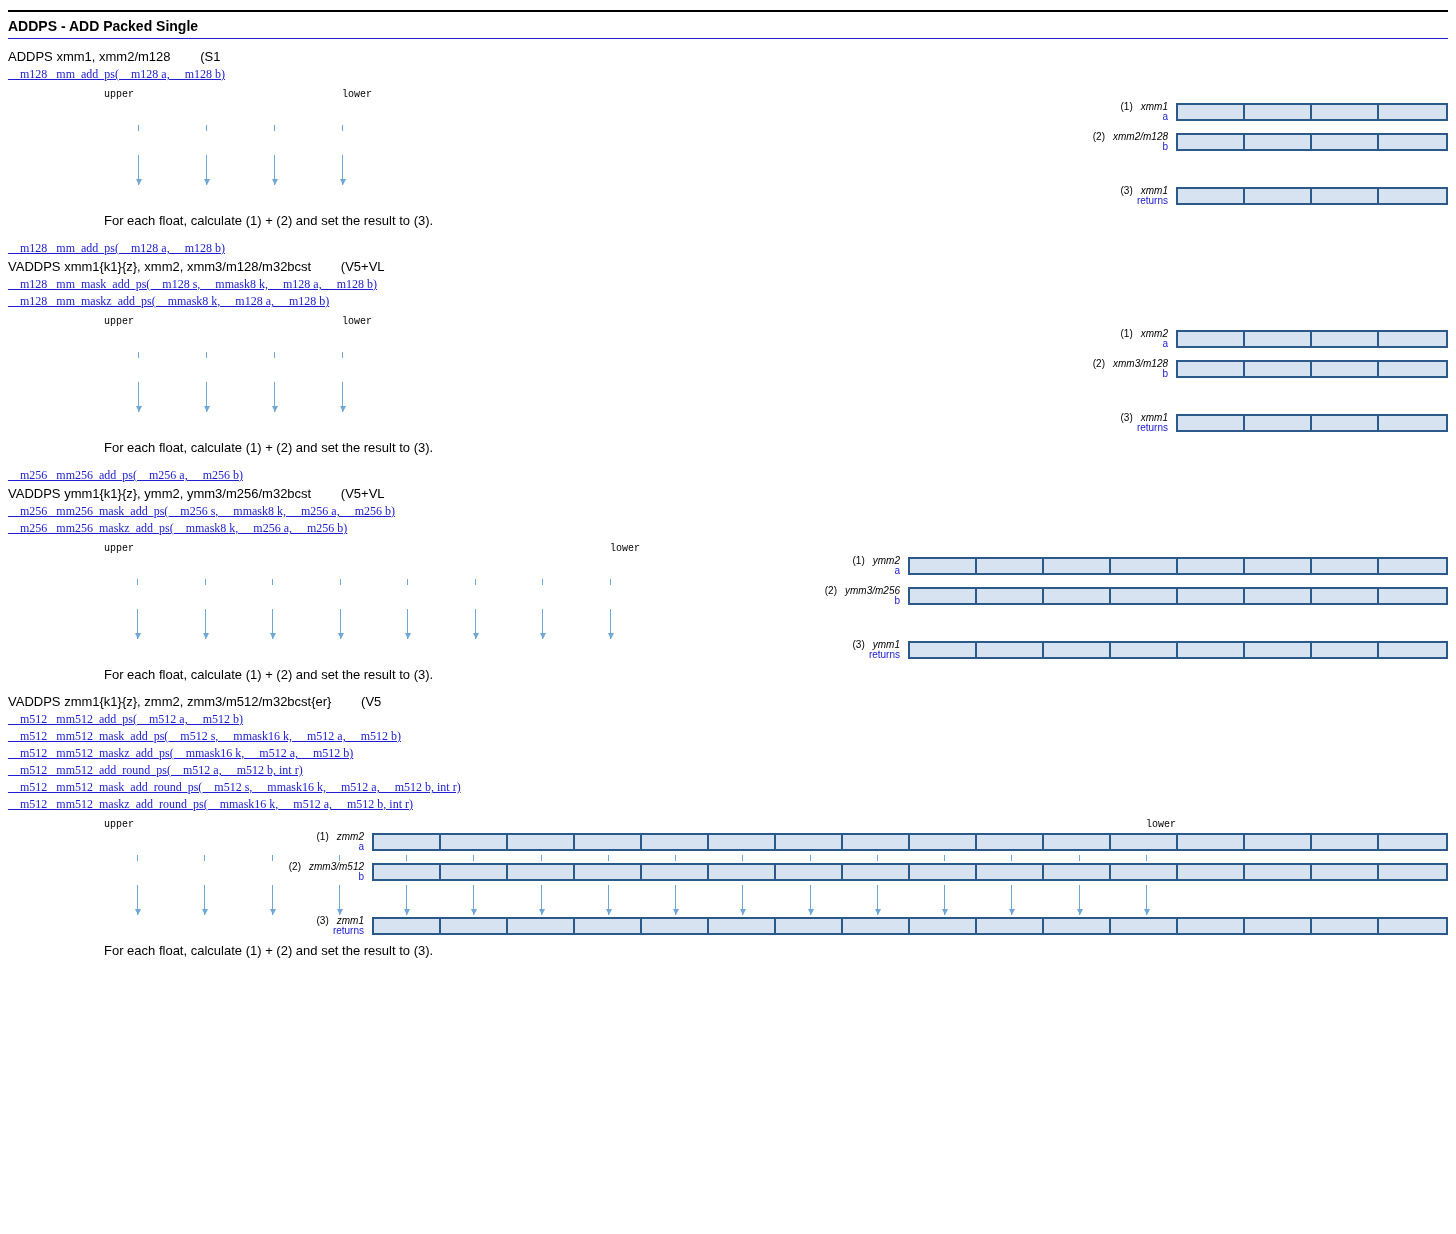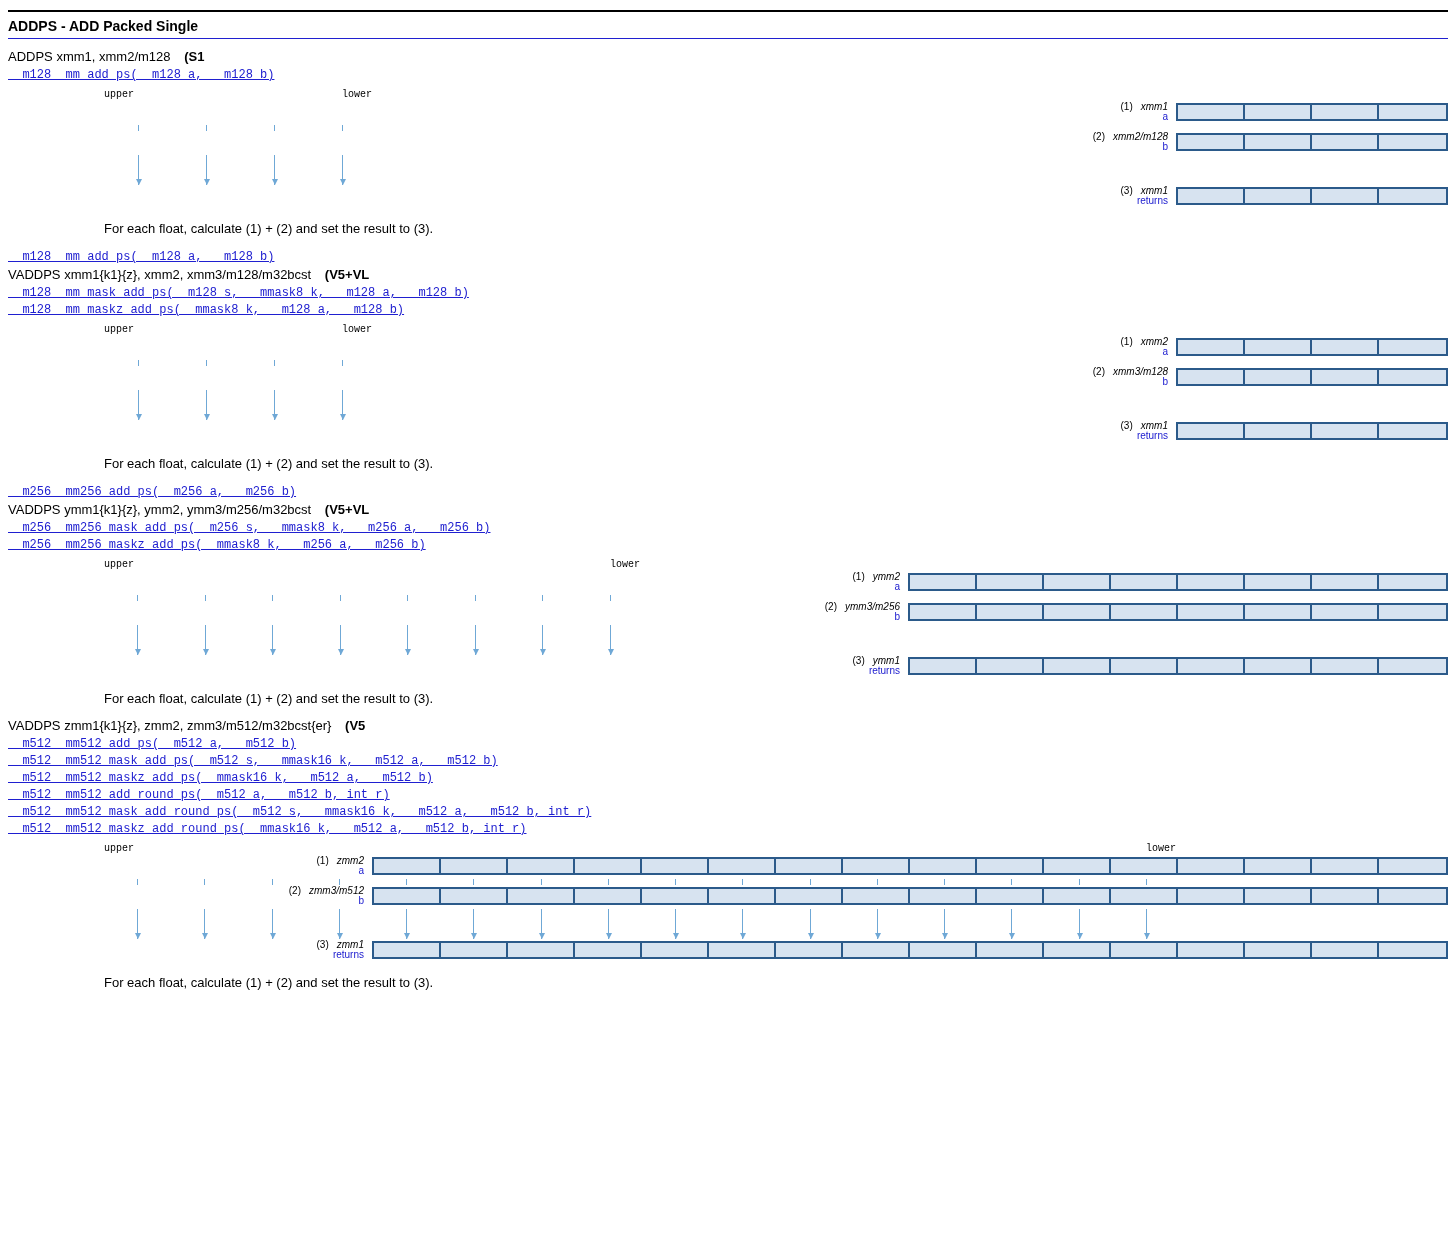--- a/index.html
+++ b/index.html
@@ -19,25 +19,25 @@
     padding: 2px 8px 2px 8px;
   }
   .title-underline {
     border-top: 1px solid #2020d0;
     margin: 2px 8px 0 8px;
   }
   .blk { margin: 10px 8px 12px 8px; }
   .sig-line { font-size: 13px; margin: 2px 0; }
   .mnemonic { font-weight: normal; }
   .operands { }
-  .enc { font-weight: bold; margin-left: 10px; text-align: right; }
+  .enc { font-weight: normal; margin-left: 26px; text-align: right; }
   a.intr {
     color: #2020d0;
     text-decoration: underline;
-    font-family: Liberation Mono, monospace;
+    font-family: Liberation Serif, serif;
     font-size: 12px;
     display: inline-block;
     margin: 1px 0;
   }
 
   .diagram-wrap { margin: 6px 0 4px 0; }
   .dia-labels {
     display: flex;
     font-size: 10px;
     margin-left: 96px;
@@ -90,21 +90,21 @@
     bottom:0;
     width:0;height:0;
     border-left:3px solid transparent;
     border-right:3px solid transparent;
     border-top:6px solid #6fa8d6;
   }
 
   .desc {
     margin-left: 96px;
     font-size: 13px;
-    margin-top: 14px;
+    margin-top: 6px;
   }
 </style>
 </head>
 <body>
 
 <div class="top-rule"></div>
 <div class="page-title">ADDPS - ADD Packed Single</div>
 <div class="title-underline"></div>
 
 <div id="content">

